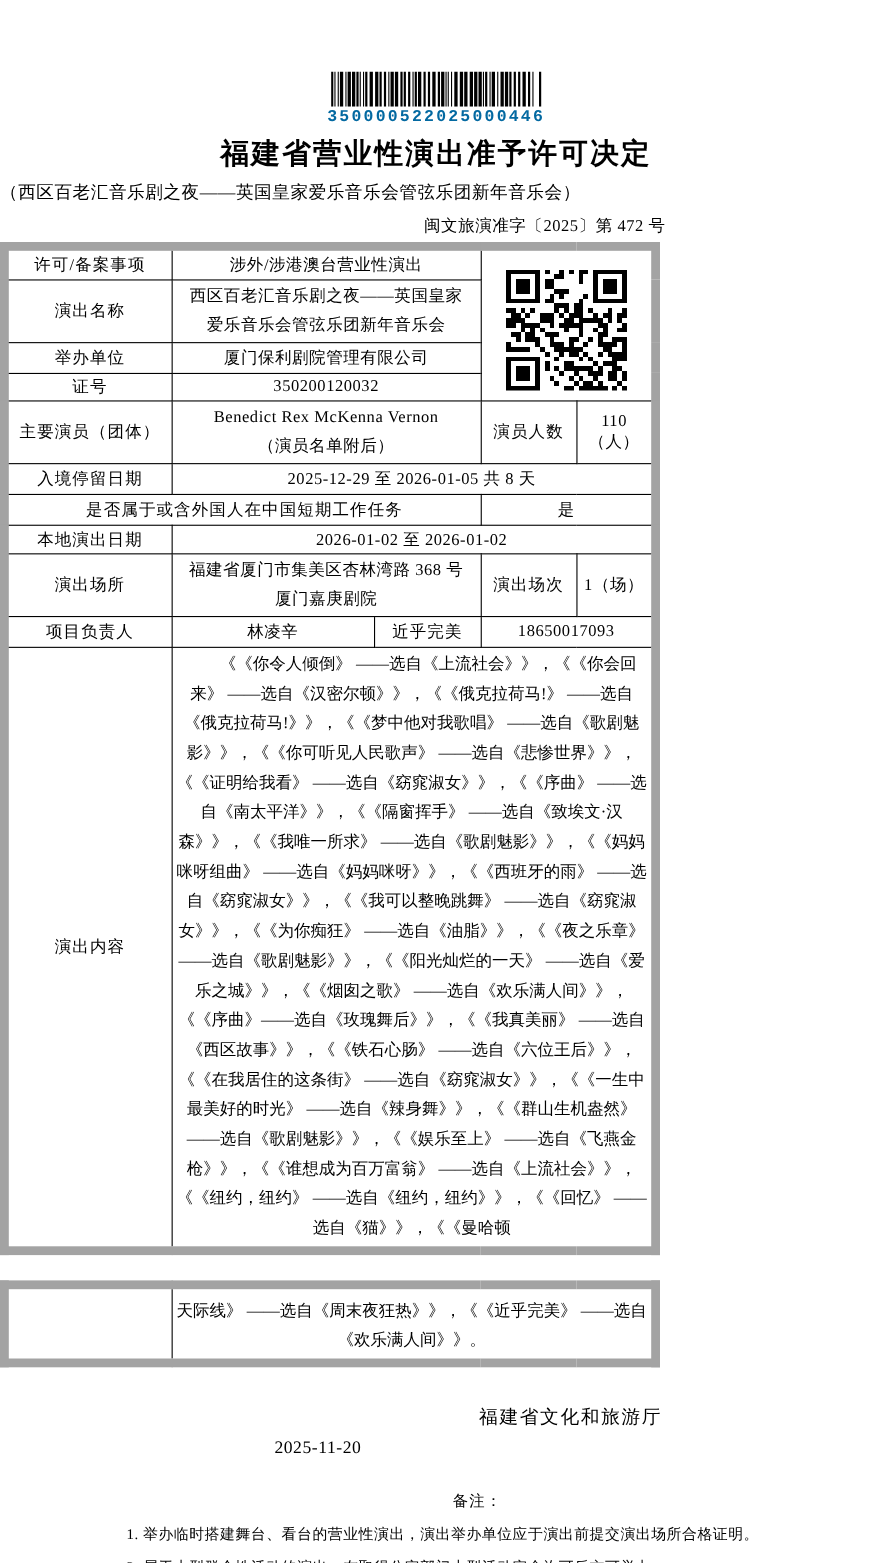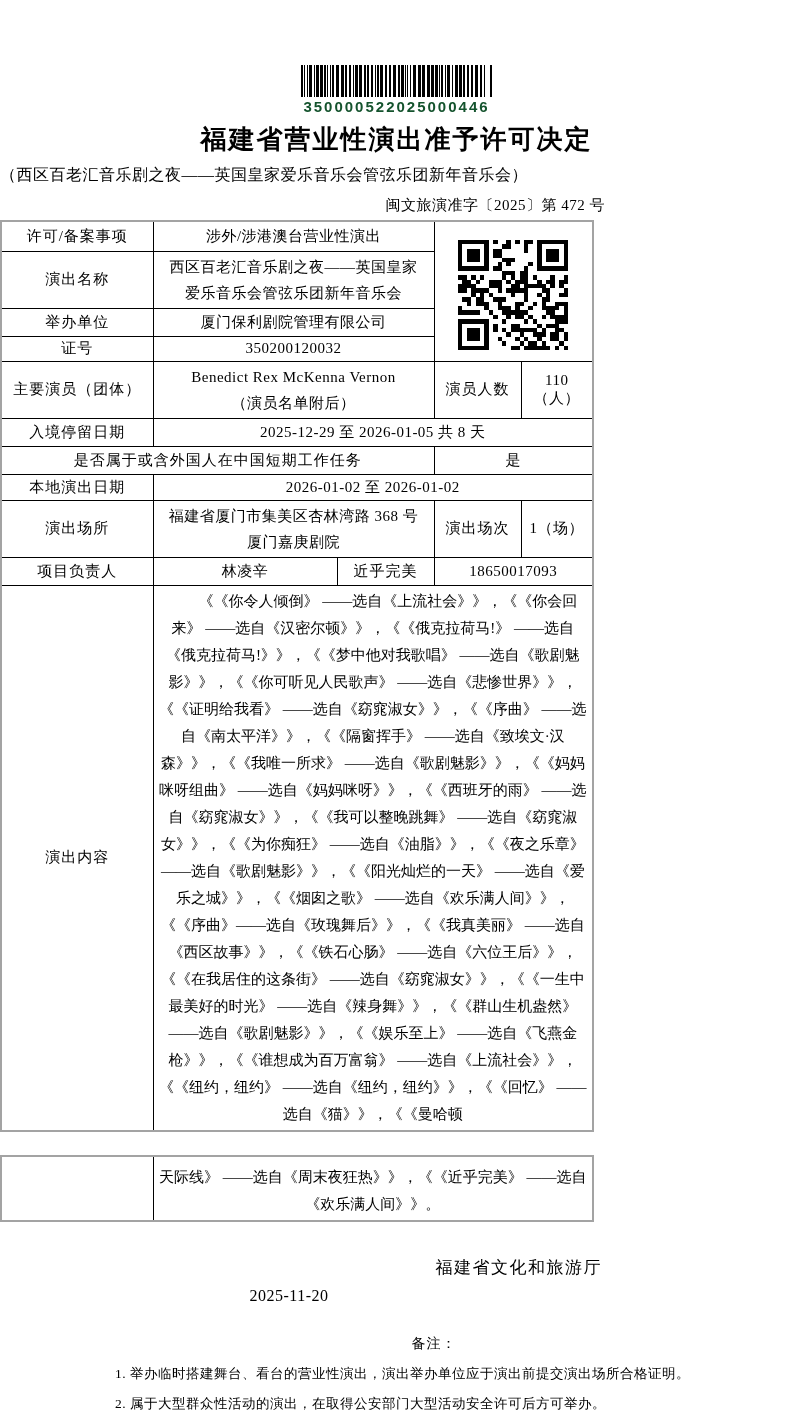--- a/index.html
+++ b/index.html
@@ -6,40 +6,40 @@
   .page {
     position:relative; width:793px; height:1421px; margin:0 auto;
     background:#ffffff; color:#000;
     font-family:"Liberation Serif","DejaVu Serif",serif;
     overflow:hidden;
   }
   
   .barcode-wrap { padding-top:65px; text-align:center; }
   .barcode-wrap svg { display:block; margin:0 auto; }
   .barcode-num {
-    margin-top:1px; font-family:Liberation Sans, sans-serif;
-    font-size:15px; font-weight:600; letter-spacing:2px; color:#14532d;
+    margin-top:1px; font-family:Liberation Mono, monospace;
+    font-size:15px; font-weight:600; letter-spacing:2px; color:#0369a1;
   }
   
   .title {
     margin:7px 0 0 0; text-align:center;
     font-family:"Liberation Sans","DejaVu Sans",sans-serif;
     font-size:26px; font-weight:700; letter-spacing:2px;
   }
   .subtitle { margin-top:8px; text-align:left; font-size:16px; letter-spacing:0.5px; }
   
   .doc { width:592px; }
   .doc-number { text-align:right; font-size:15px; margin:10px -13px 5px 0; letter-spacing:0.5px; }
   
   table.lic { border-collapse:collapse; table-layout:fixed; width:592px; }
   table.lic td {
     border:1.5px solid #000; text-align:center; vertical-align:middle;
     font-size:15px; padding:2px 4px; overflow:hidden;
   }
-  table.lic { border:2px solid #a3a3a3;padding-left:44px; }
+  table.lic { border:8px solid #a3a3a3;padding-left:44px; }
   td.lbl { letter-spacing:1px; }
   td.val { letter-spacing:0.5px; }
   td.two-line { line-height:26px; }
   td.qr-cell { padding:0; }
   td.qr-cell svg { display:block; margin:8px auto 0 auto; }
   td.content-cell {
     text-align:justify; vertical-align:top;
     font-size:16px; line-height:27px; padding:3px 11px;
   }
   .indent-first { text-indent:2em; }

